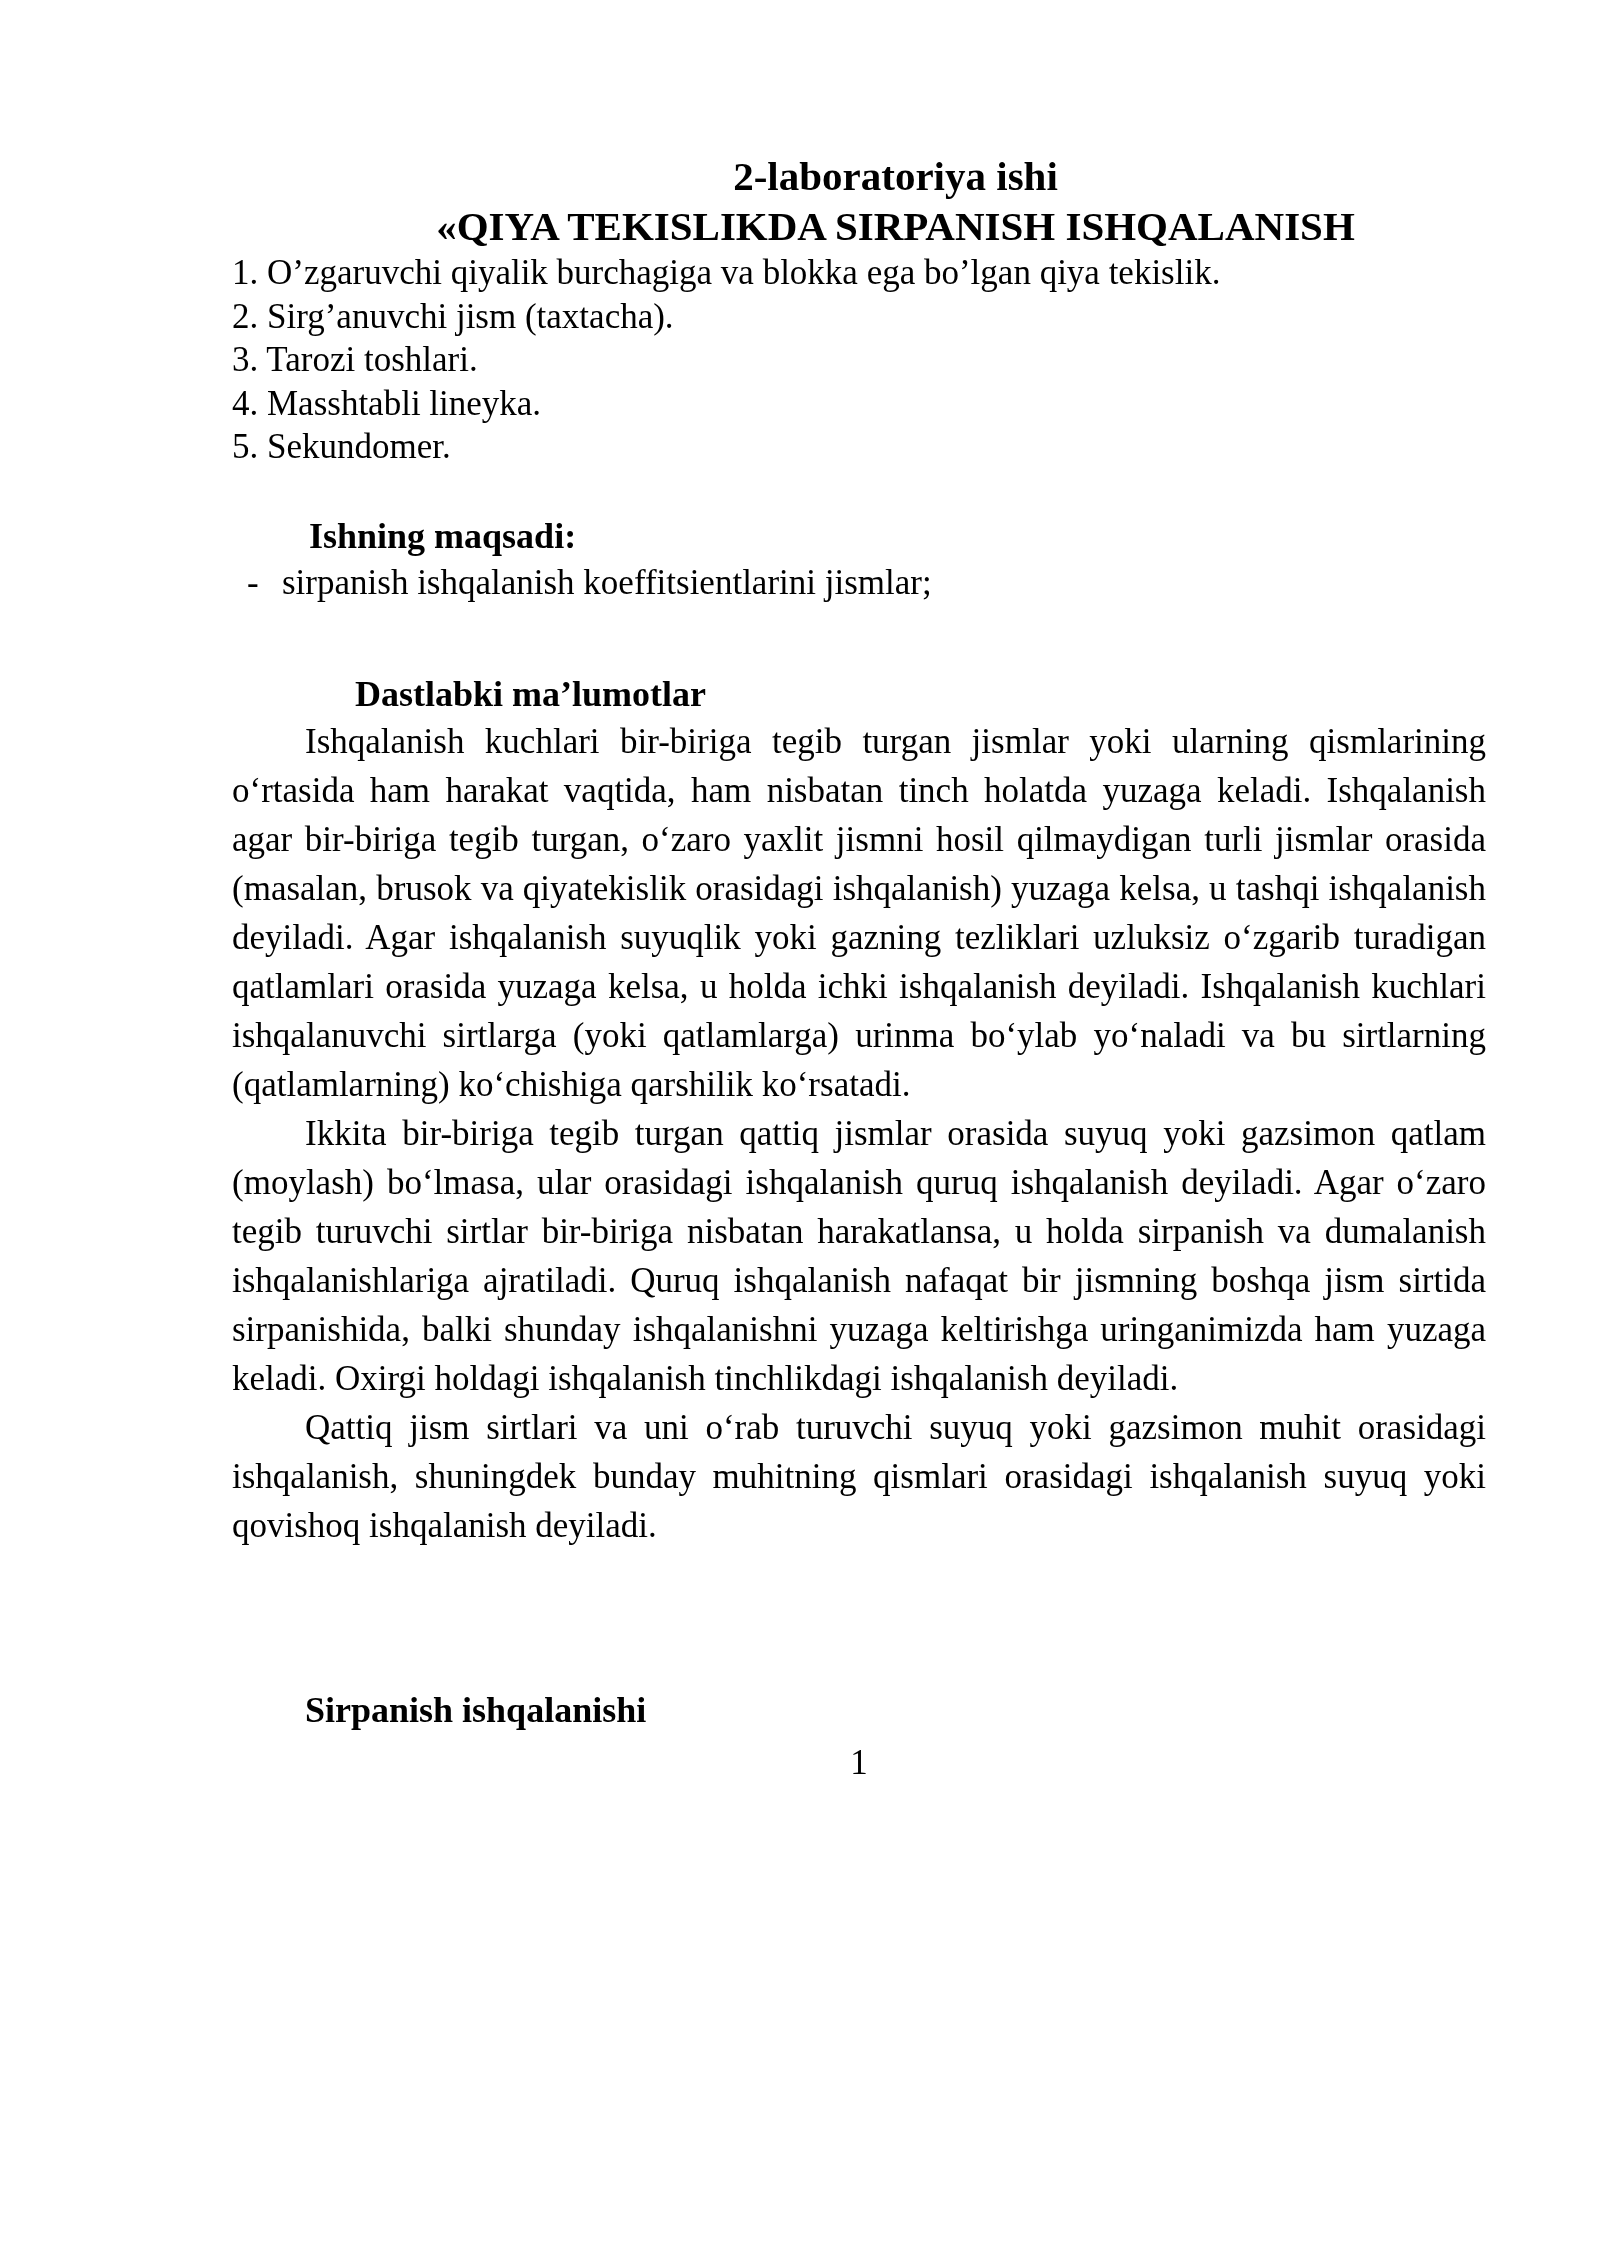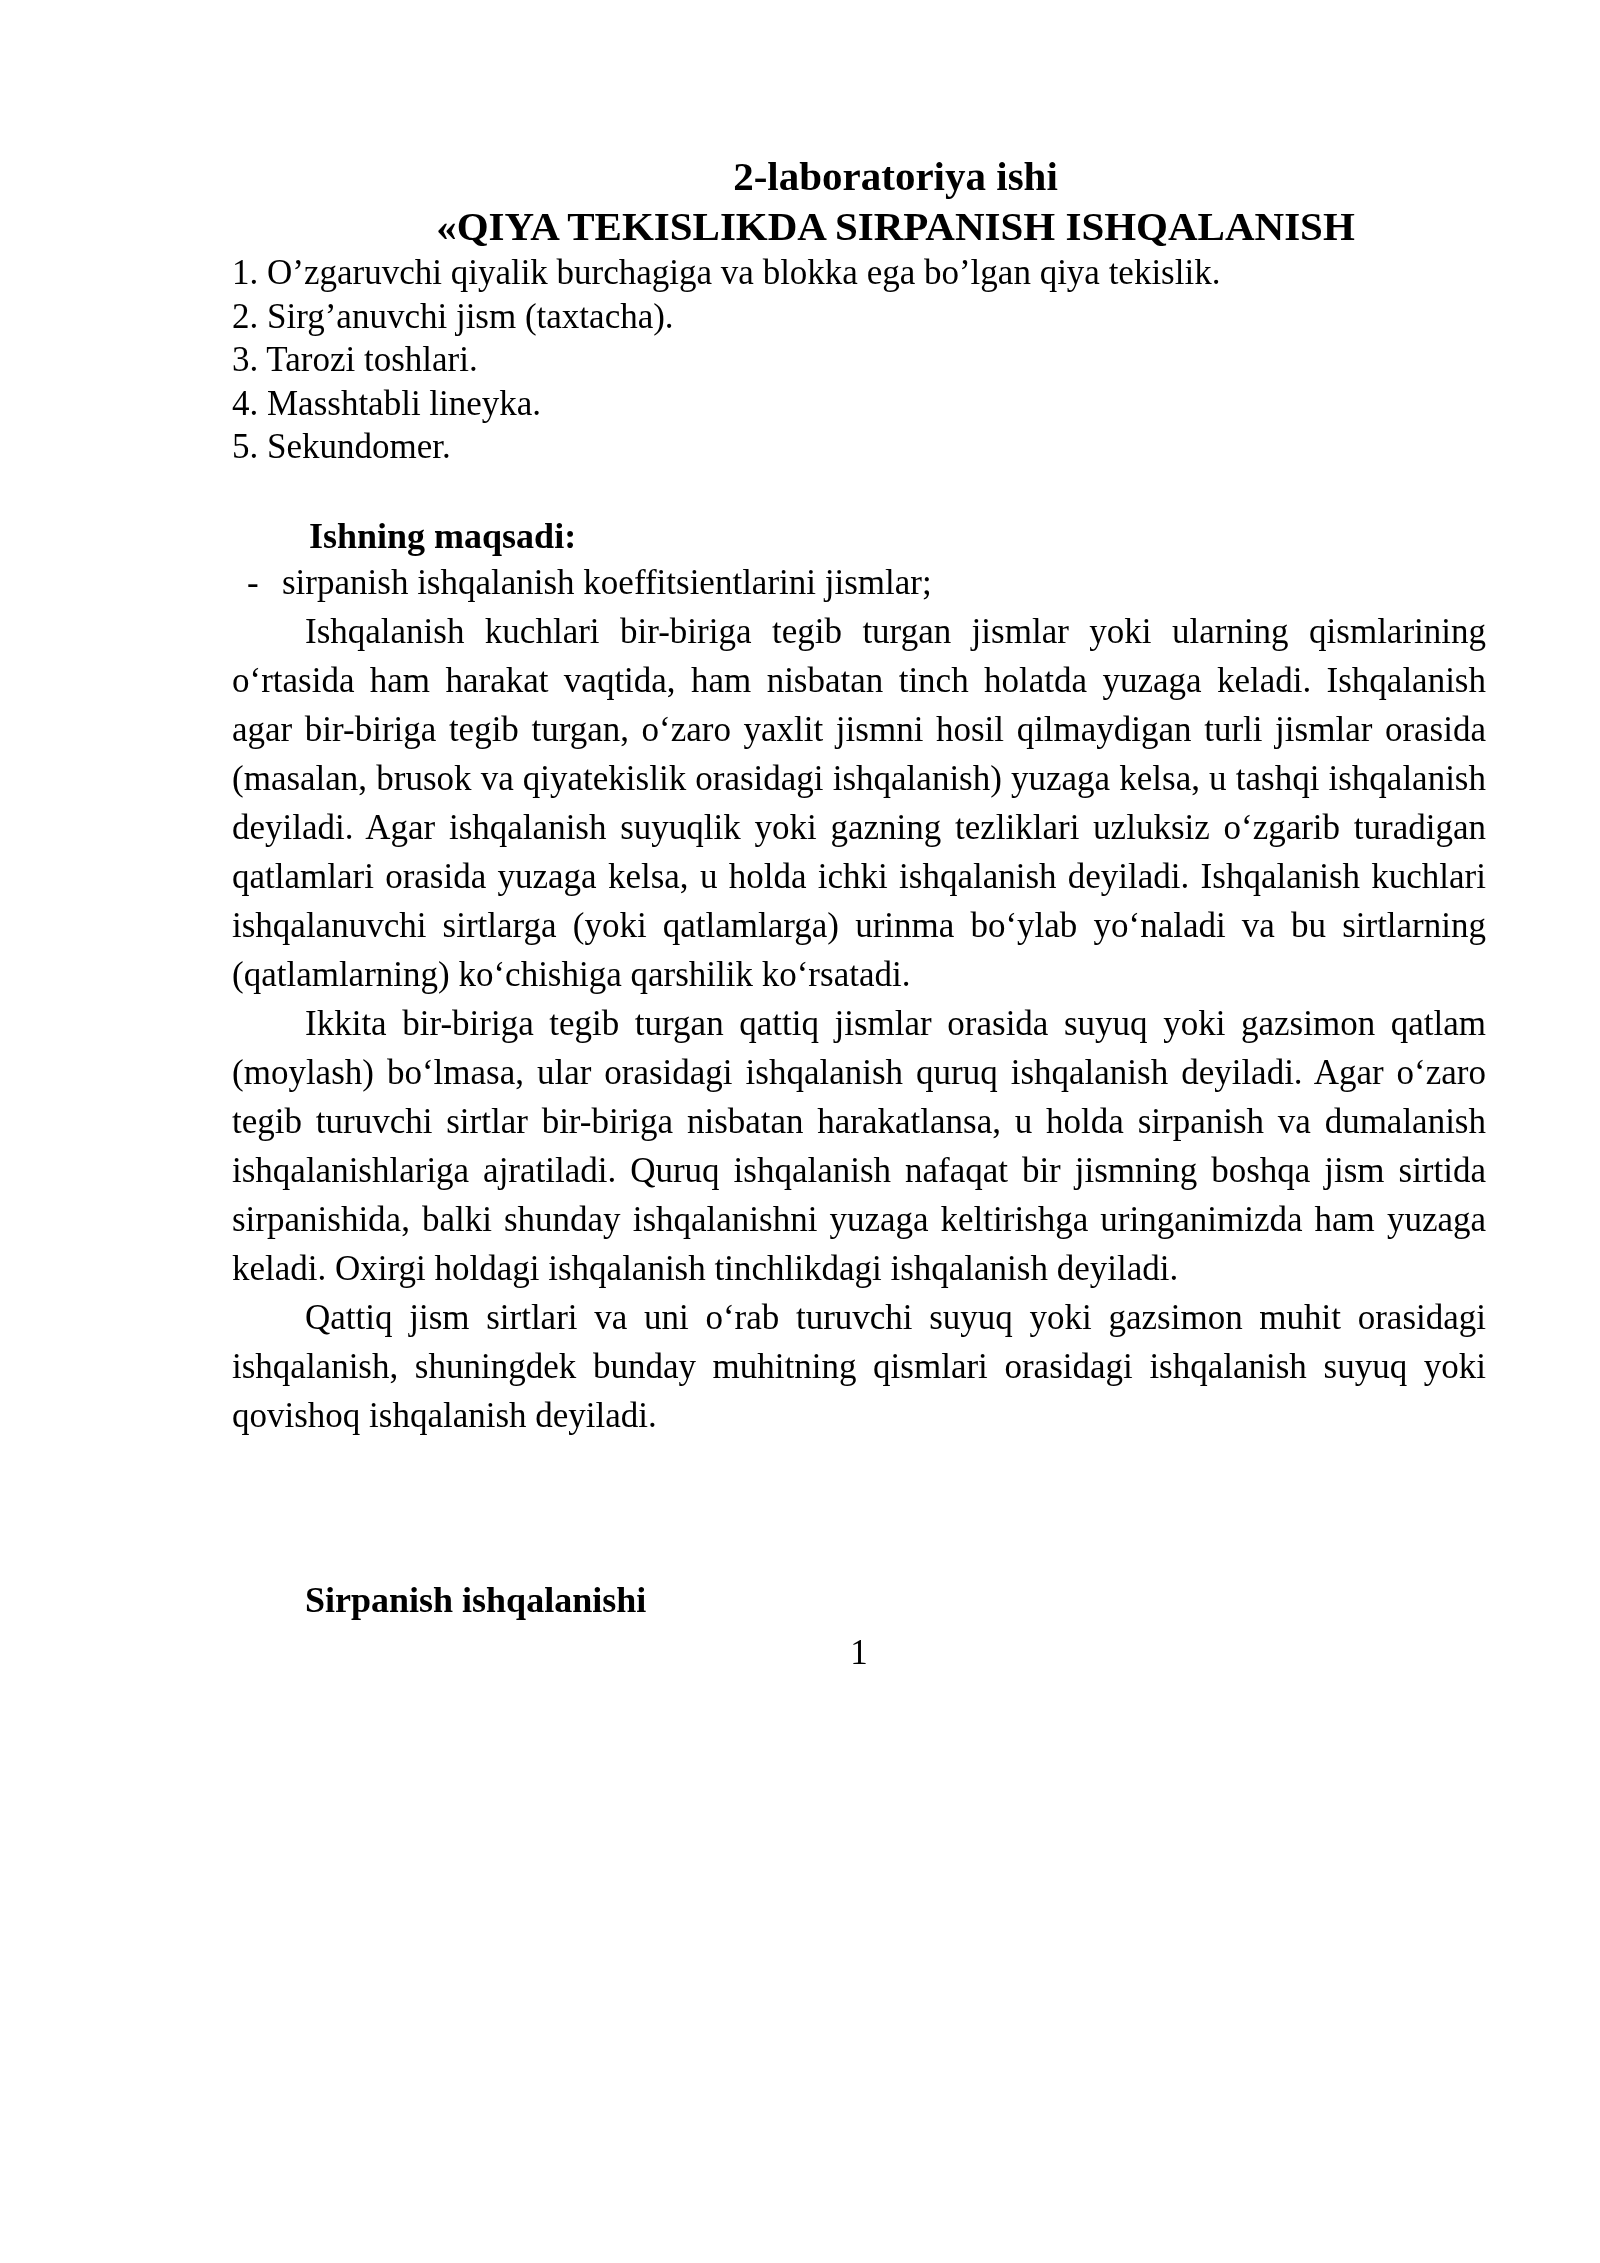--- a/index.html
+++ b/index.html
@@ -92,20 +92,21 @@
       <div class="list-item">5. Sekundomer.</div>
     </div>
 
     <div class="heading h-maqsad">Ishning maqsadi:</div>
 
     <div class="dash-row">
       <span class="dash-marker">-</span>
       <span>sirpanish ishqalanish koeffitsientlarini jismlar;</span>
     </div>
 
+    <div class="heading h-dastlabki">Dastlabki ma’lumotlar</div>
 
     <div class="para">Ishqalanish kuchlari bir-biriga tegib turgan jismlar yoki ularning qismlarining oʻrtasida ham harakat vaqtida, ham nisbatan tinch holatda yuzaga keladi. Ishqalanish agar bir-biriga tegib turgan, oʻzaro yaxlit jismni hosil qilmaydigan turli jismlar orasida (masalan, brusok va qiyatekislik orasidagi ishqalanish) yuzaga kelsa, u tashqi ishqalanish deyiladi. Agar ishqalanish suyuqlik yoki gazning tezliklari uzluksiz oʻzgarib turadigan qatlamlari orasida yuzaga kelsa, u holda ichki ishqalanish deyiladi. Ishqalanish kuchlari ishqalanuvchi sirtlarga (yoki qatlamlarga) urinma boʻylab yoʻnaladi va bu sirtlarning (qatlamlarning) koʻchishiga qarshilik koʻrsatadi.</div>
     <div class="para">Ikkita bir-biriga tegib turgan qattiq jismlar orasida suyuq yoki gazsimon qatlam (moylash) boʻlmasa, ular orasidagi ishqalanish quruq ishqalanish deyiladi. Agar oʻzaro tegib turuvchi sirtlar bir-biriga nisbatan harakatlansa, u holda sirpanish va dumalanish ishqalanishlariga ajratiladi. Quruq ishqalanish nafaqat bir jismning boshqa jism sirtida sirpanishida, balki shunday ishqalanishni yuzaga keltirishga uringanimizda ham yuzaga keladi. Oxirgi holdagi ishqalanish tinchlikdagi ishqalanish deyiladi.</div>
     <div class="para">Qattiq jism sirtlari va uni oʻrab turuvchi suyuq yoki gazsimon muhit orasidagi ishqalanish, shuningdek bunday muhitning qismlari orasidagi ishqalanish suyuq yoki qovishoq ishqalanish deyiladi.</div>
 
     <div class="heading h-sirpanish">Sirpanish ishqalanishi</div>
 
 
     <div class="page-num">1</div>
 

